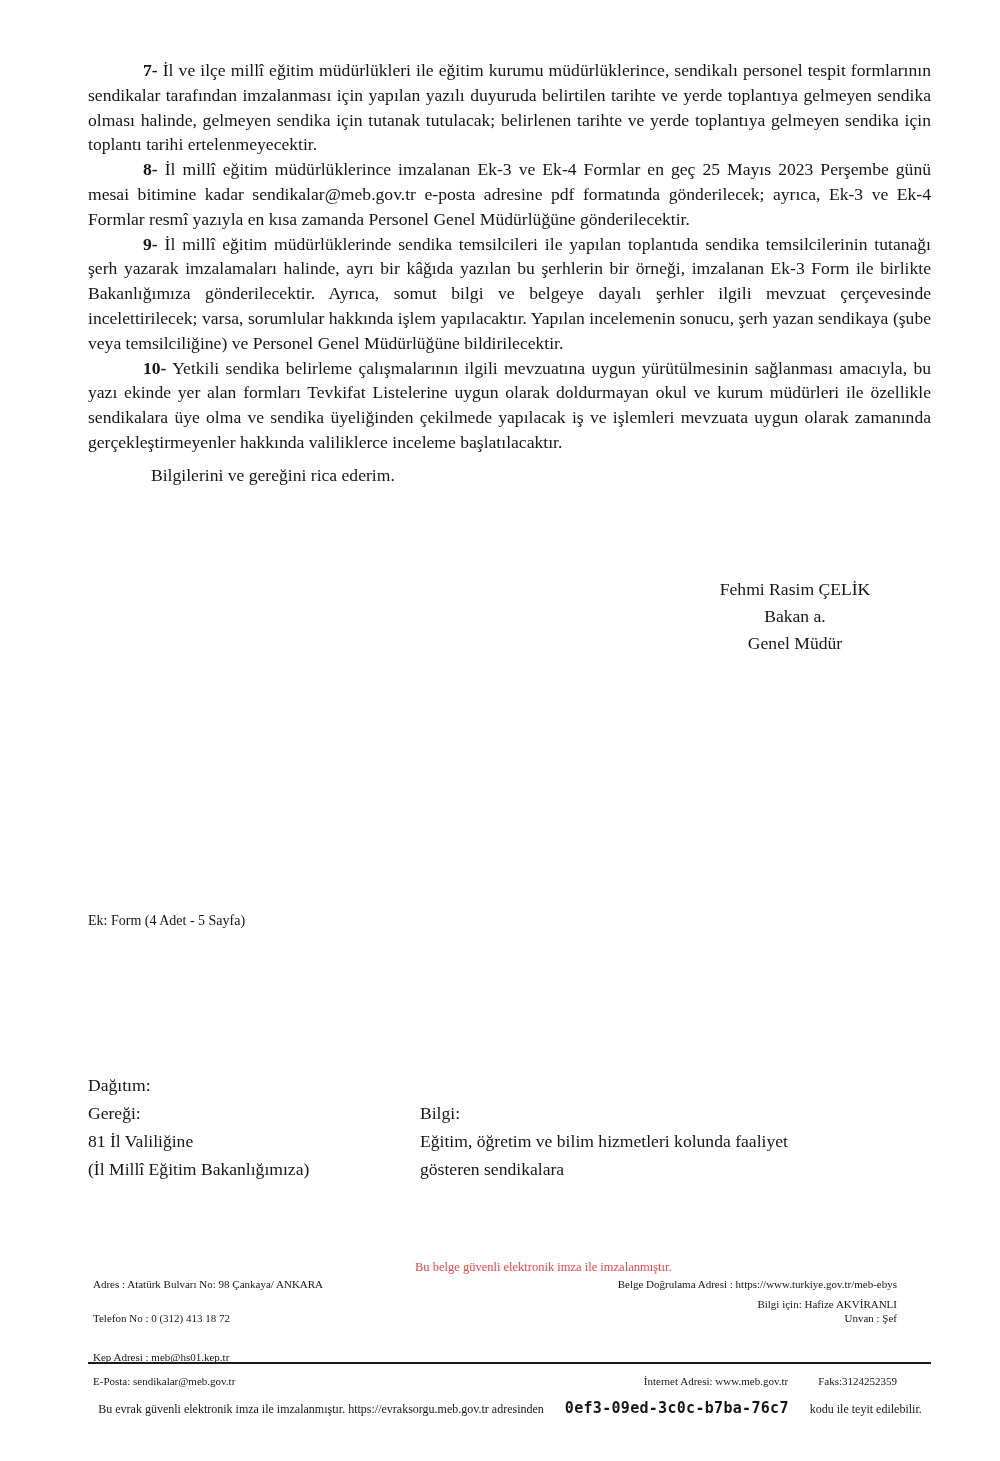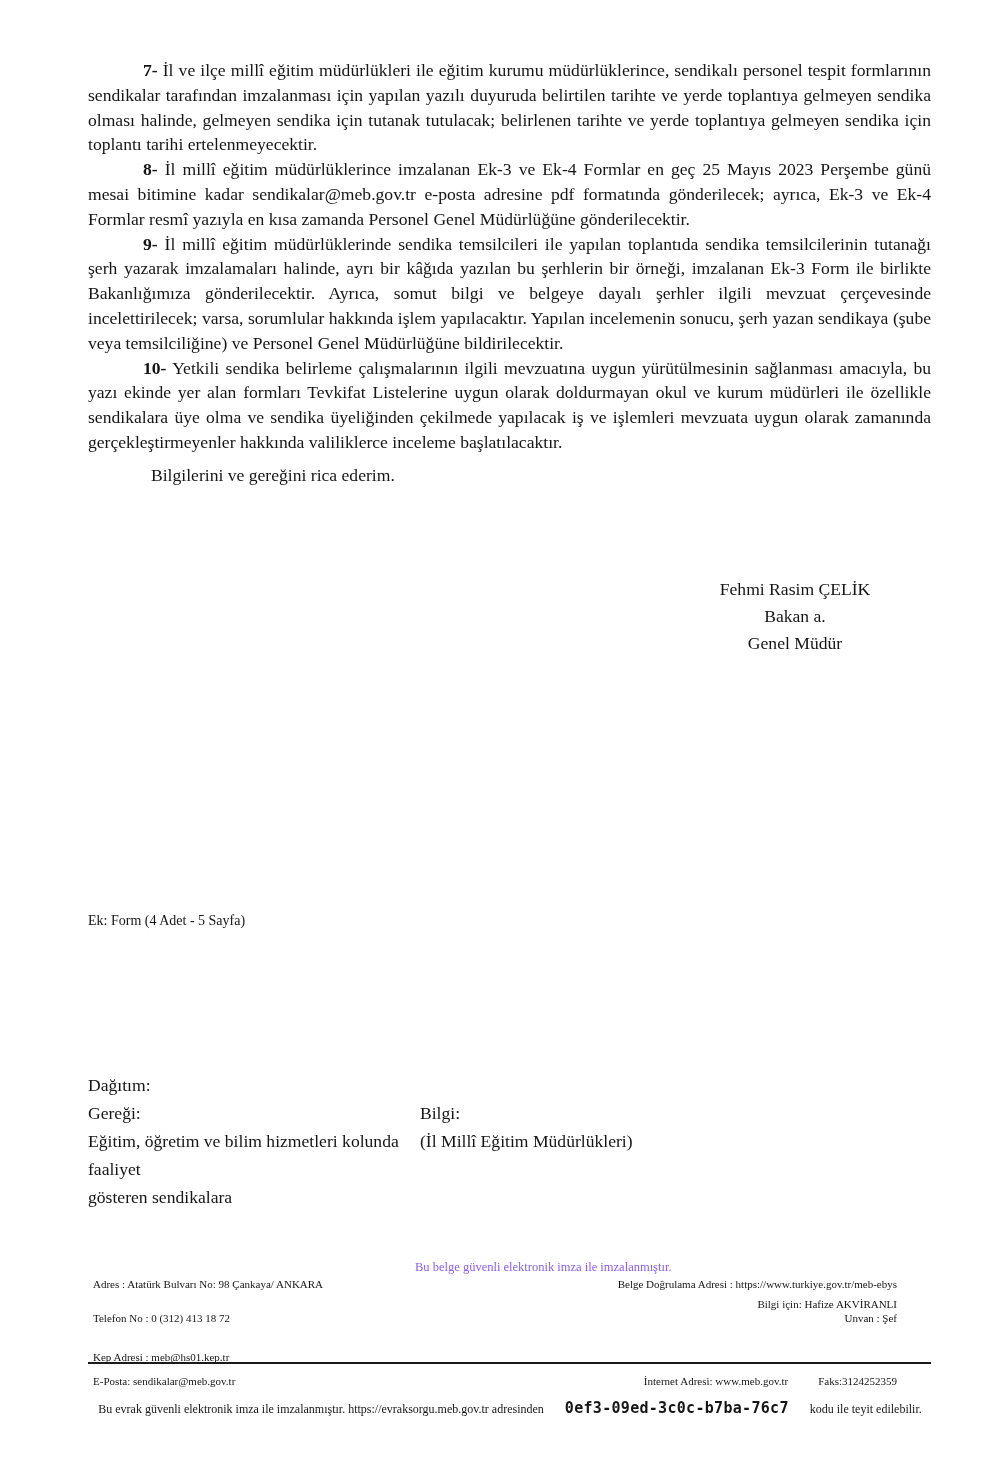--- a/index.html
+++ b/index.html
@@ -16,21 +16,21 @@
   .closing { margin:8px; text-indent:55px; text-align:left; }
   .signature {
     position:absolute; left:630px; top:576px; width:330px;
     text-align:center; font-size:17.6px; line-height:27px;
   }
   .attachment { position:absolute; left:88px; top:913px; font-size:14px; }
   .distribution { position:absolute; left:88px; top:1071px; font-size:17.6px; line-height:28px; }
   .dist-grid { display:grid; grid-template-columns:332px auto; }
   .notice {
     position:absolute; left:415px; top:1260px;
-    font-size:12.5px; color:#8b5cf6;
+    font-size:12.5px; color:#ef4444;
   }
   .fline { position:absolute; font-size:11px; white-space:nowrap; }
   .f-left { left:93px; }
   .f-right { right:103px; text-align:left; }
   .f-row1 { top:1278px; }
   .f-row2 { top:1298px;margin-left:36px; }
   .f-row3 { top:1312px; }
   .f-row4 { top:1375px; }
   .f-row5 { top:1351px; }
   .f-internet-row { display:flex; gap:30px; }
@@ -64,22 +64,23 @@
     <div>Genel Müdür</div>
   </div>
 
   <div class="attachment">Ek: Form (4 Adet - 5 Sayfa)</div>
 
   <div class="distribution">
     <div>Dağıtım:</div>
     <div class="dist-grid">
       <div>Gereği:</div>
       <div>Bilgi:</div>
+      <div>81 İl Valiliğine</div>
       <div>Eğitim, öğretim ve bilim hizmetleri kolunda faaliyet</div>
-      <div>(İl Millî Eğitim Müdürlükleri)</div>
+      <div>(İl Millî Eğitim Bakanlığımıza)</div>
       <div>gösteren sendikalara</div>
     </div>
   </div>
 
   <div class="notice">Bu belge güvenli  elektronik imza ile imzalanmıştır.</div>
 
   <div class="fline f-left f-row1">Adres : Atatürk Bulvarı No: 98 Çankaya/ ANKARA</div>
   <div class="fline f-left f-row3">Telefon No : 0 (312) 413 18 72</div>
   <div class="fline f-left f-row4">E-Posta: sendikalar@meb.gov.tr</div>
   <div class="fline f-left f-row5">Kep Adresi : meb@hs01.kep.tr</div>

